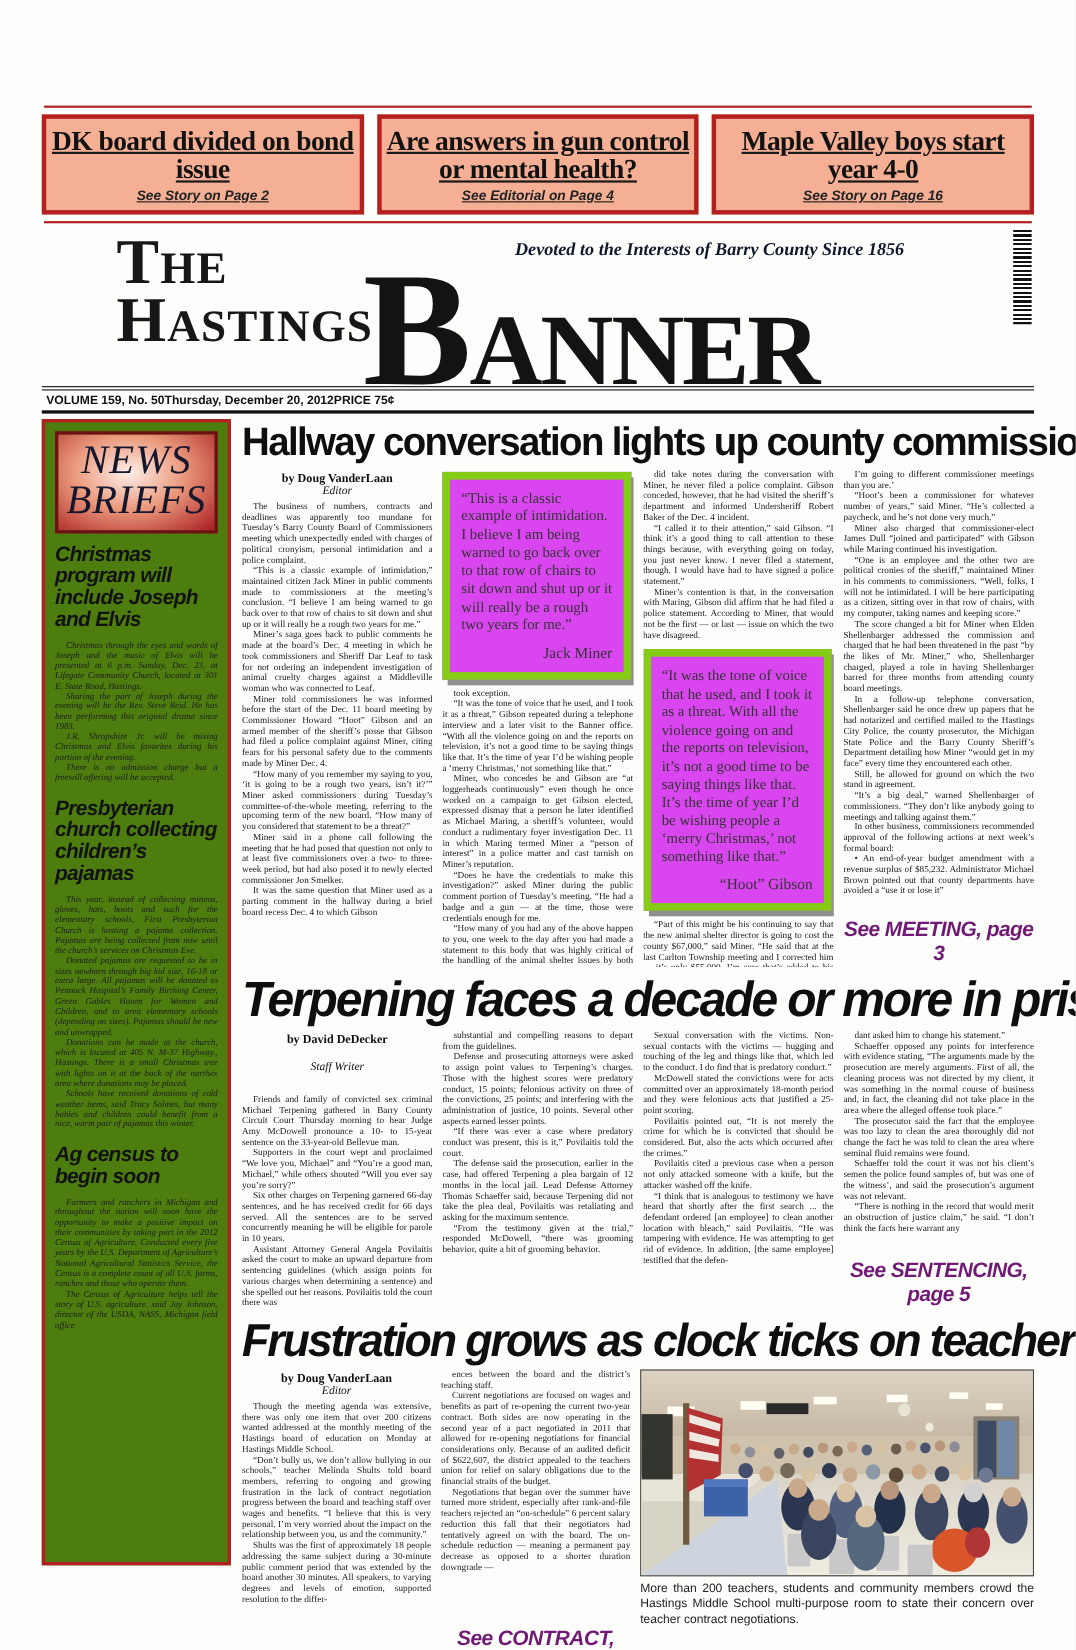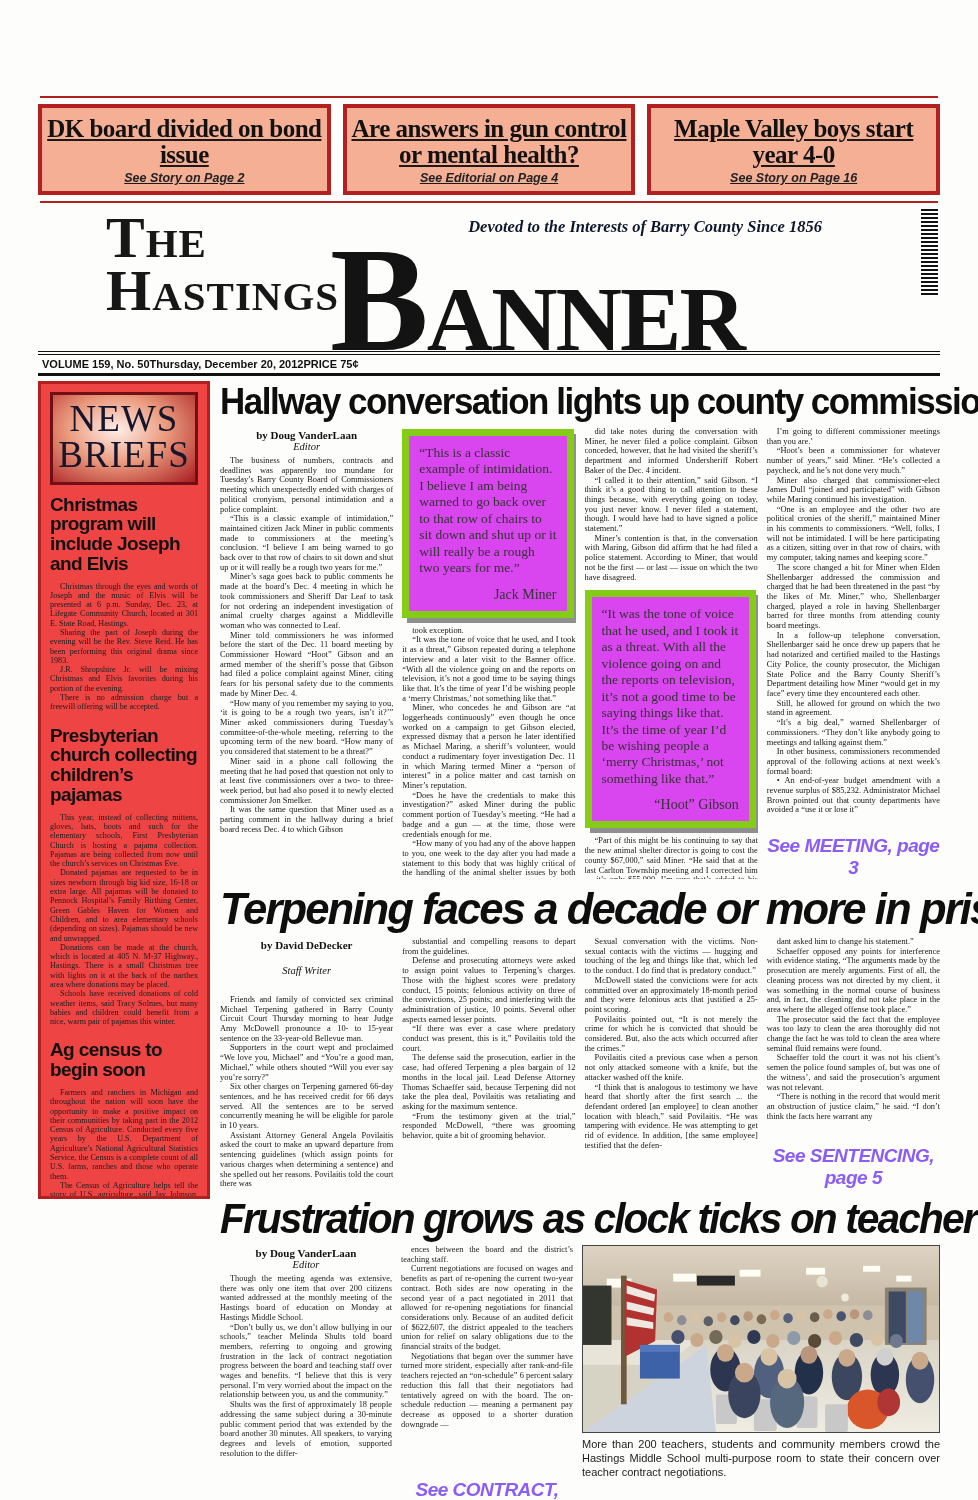--- a/index.html
+++ b/index.html
@@ -26,22 +26,22 @@
   .tagline{position:absolute;right:118px;top:14px;font-style:italic;font-weight:bold;font-size:16.5px;color:#0f172a;}
   .barcode{position:absolute;right:2px;top:6px;width:17px;height:86px;
         background:repeating-linear-gradient(180deg,#111 0 2px,#fff 2px 4px);outline:1px solid #fff;}
   .hr1{height:1px;background:#111;}
   .hr2{height:3px;background:#111;}
   .volbar{display:flex;justify-content:flex-start;align-items:center;
         font-family:Liberation Sans, sans-serif;font-weight:bold;font-size:11px;padding:3px 4px;color:#111;}
   
   .content{display:flex;gap:10px;margin-top:5px;}
   
-  .sidebar{width:172px;flex:0 0 172px;background:#ef4444;border:3px solid #b2201f;
-        box-sizing:border-box;height:818px;padding:8px 9px;overflow:hidden;}
+  .sidebar{width:172px;flex:0 0 172px;background:#4d7c0f;border:3px solid #b2201f;
+        box-sizing:border-box;height:1042px;padding:8px 9px;overflow:hidden;font-style:italic;}
   .nb-box{border:3px solid #701014;background:radial-gradient(ellipse at 45% 40%, #fdeee8 0%, #eb9a7d 45%, #a81c20 100%);
         text-align:center;padding:6px 2px 8px;margin-bottom:10px;}
   .nb-word{display:block;font-family:"Liberation Serif",serif;font-size:37px;line-height:0.98;
         color:#16162c;letter-spacing:1px;}
   .brief{margin-bottom:14px;}
   .brief-head{font-family:"Liberation Sans",sans-serif;font-weight:bold;font-size:19px;line-height:1.04;
         letter-spacing:-0.6px;color:#121212;margin:6px 0 8px;}
   .brief-body .para{margin:0;font-size:8.1px;line-height:9.3px;text-align:justify;text-indent:10px;color:#1c1c1c;}
   
   .main{flex:1;min-width:0;}
@@ -55,21 +55,21 @@
   .col .para{margin:0;font-size:8.4px;line-height:9.7px;text-align:justify;text-indent:10px;color:#161616;}
   .cols-meeting .col{height:452px;}
   .cols-terpening .col{height:252px;justify-content:space-between;}
   .byline{text-align:center;font-size:11px;font-weight:bold;margin:2px 0 0;color:#111;}
   .byrole{text-align:center;font-size:10.5px;font-style:italic;margin:0 0 4px;color:#111;}
   .pullquote{border:7px solid #84cc16;box-shadow:5px 5px 0 #8f8f8f;background:#d946ef;
         padding:9px 10px 8px;margin:2px 2px 8px 0;font-family:Liberation Serif, serif;}
   .pq-text{font-size:13.5px;line-height:1.22;color:#333;}
   .pq-attr{text-align:right;font-size:14px;margin-top:10px;color:#333;}
   .continuation{font-family:"Liberation Sans",sans-serif;font-weight:bold;font-style:italic;
-        font-size:19px;letter-spacing:-0.5px;text-align:center;margin-top:auto;padding-top:4px;color:#8b5cf6;}
+        font-size:19px;letter-spacing:-0.5px;text-align:center;margin-top:auto;padding-top:4px;color:#701a75;}
   
   .contract-row{display:flex;gap:9px;}
   .contract-col{width:172px;flex:0 0 172px;height:278px;overflow:hidden;display:flex;flex-direction:column;}
   .contract-col .para{margin:0;font-size:8.4px;line-height:9.7px;text-align:justify;text-indent:10px;}
   .photo-block{flex:1;min-width:0;}
   .photo{width:100%;height:188px;border:1px solid #444;display:block;box-sizing:border-box;background:#c7bba9;}
   .caption{font-family:"Liberation Sans",sans-serif;font-size:11px;line-height:1.28;color:#222;
         margin-top:4px;text-align:justify;}
   .caption::first-line{}
 </style>

